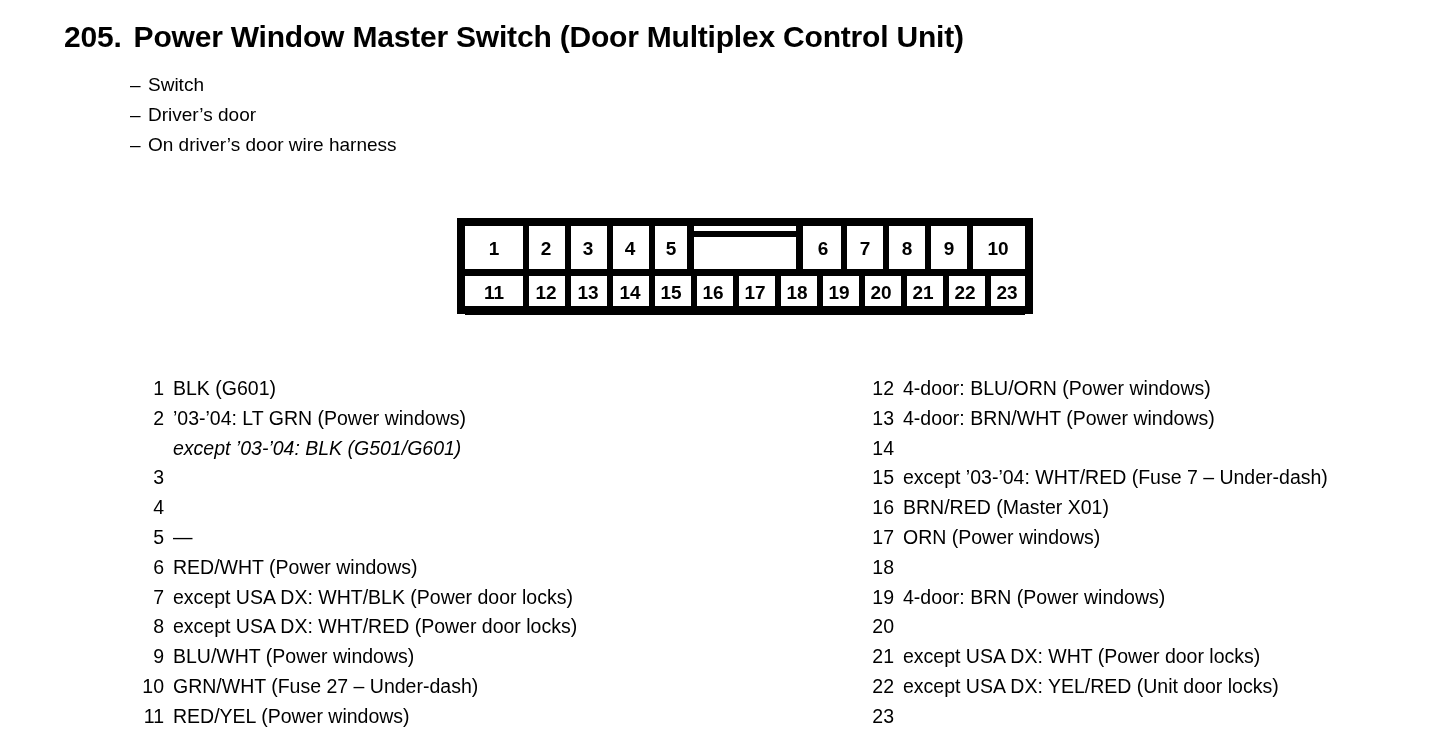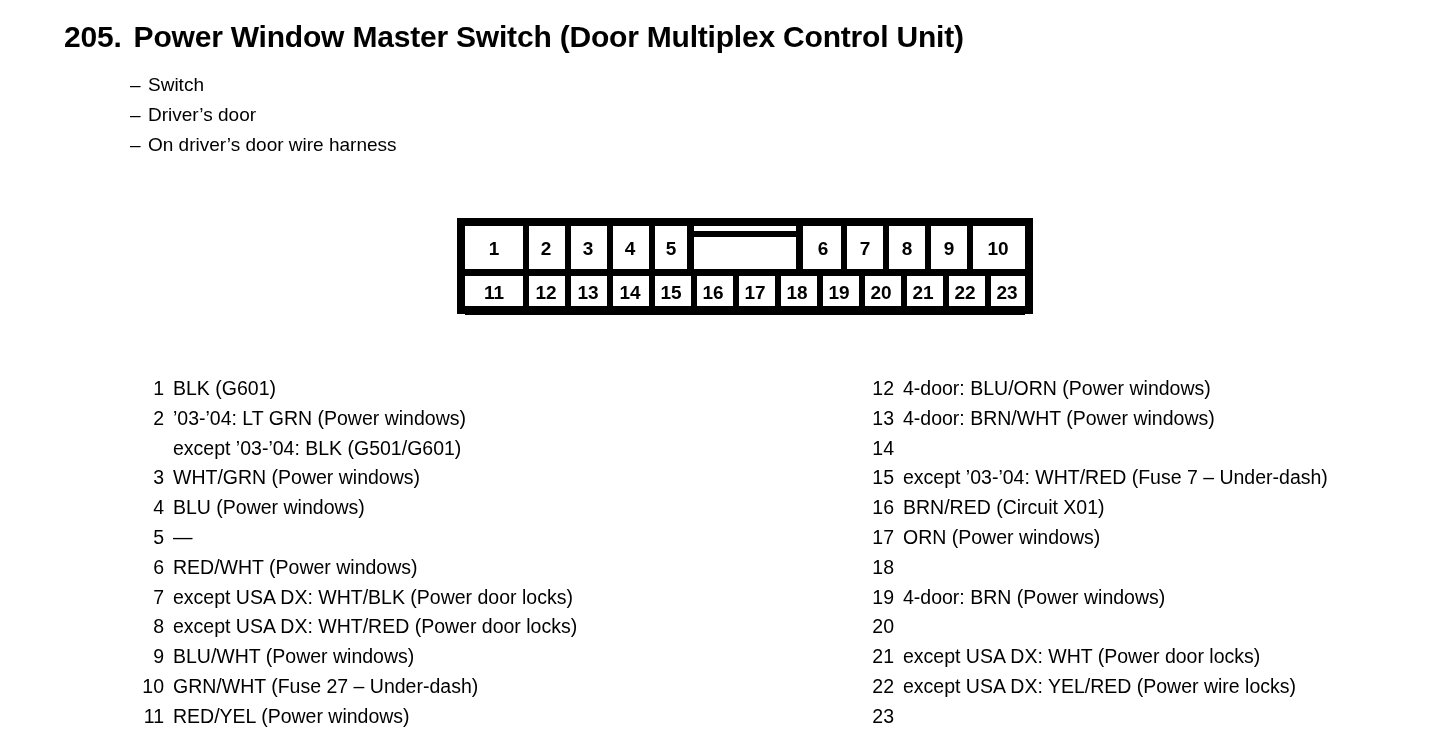--- a/index.html
+++ b/index.html
@@ -89,20 +89,21 @@
     text-align: right;
     padding-right: 9px;
   }
   .legend-text {
     flex: 0 0 auto;
     text-align: center;
   }
   .legend-cont {
     padding-left: 35px;
     white-space: nowrap;
+    font-style: italic;
   }
 </style>
 </head>
 <body>
 
 <div class="page-title">
   <span class="title-num">205.</span><span>Power Window Master Switch (Door Multiplex Control Unit)</span>
 </div>
 
 <div class="spec-list">
@@ -209,25 +210,23 @@
       <span class="legend-num">1</span>
       <span class="legend-text">BLK (G601)</span>
     </div>
     <div class="legend-row">
       <span class="legend-num">2</span>
       <span class="legend-text">’03-’04: LT GRN (Power windows)</span>
     </div>
     <div class="legend-cont">except ’03-’04: BLK (G501/G601)</div>
     <div class="legend-row">
       <span class="legend-num">3</span>
-      <span class="legend-text">WHT/GRN (Power windows)</span>
     </div>
     <div class="legend-row">
       <span class="legend-num">4</span>
-      <span class="legend-text">BLU (Power windows)</span>
     </div>
     <div class="legend-row">
       <span class="legend-num">5</span>
       <span class="legend-text">—</span>
     </div>
     <div class="legend-row">
       <span class="legend-num">6</span>
       <span class="legend-text">RED/WHT (Power windows)</span>
     </div>
     <div class="legend-row">
@@ -262,21 +261,21 @@
     </div>
     <div class="legend-row">
       <span class="legend-num">14</span>
     </div>
     <div class="legend-row">
       <span class="legend-num">15</span>
       <span class="legend-text">except ’03-’04: WHT/RED (Fuse 7 – Under-dash)</span>
     </div>
     <div class="legend-row">
       <span class="legend-num">16</span>
-      <span class="legend-text">BRN/RED (Circuit X01)</span>
+      <span class="legend-text">BRN/RED (Master X01)</span>
     </div>
     <div class="legend-row">
       <span class="legend-num">17</span>
       <span class="legend-text">ORN (Power windows)</span>
     </div>
     <div class="legend-row">
       <span class="legend-num">18</span>
     </div>
     <div class="legend-row">
       <span class="legend-num">19</span>
@@ -284,18 +283,18 @@
     </div>
     <div class="legend-row">
       <span class="legend-num">20</span>
     </div>
     <div class="legend-row">
       <span class="legend-num">21</span>
       <span class="legend-text">except USA DX: WHT (Power door locks)</span>
     </div>
     <div class="legend-row">
       <span class="legend-num">22</span>
-      <span class="legend-text">except USA DX: YEL/RED (Power wire locks)</span>
+      <span class="legend-text">except USA DX: YEL/RED (Unit door locks)</span>
     </div>
     <div class="legend-row">
       <span class="legend-num">23</span>
     </div>
   </div>
 
 </body></html>

